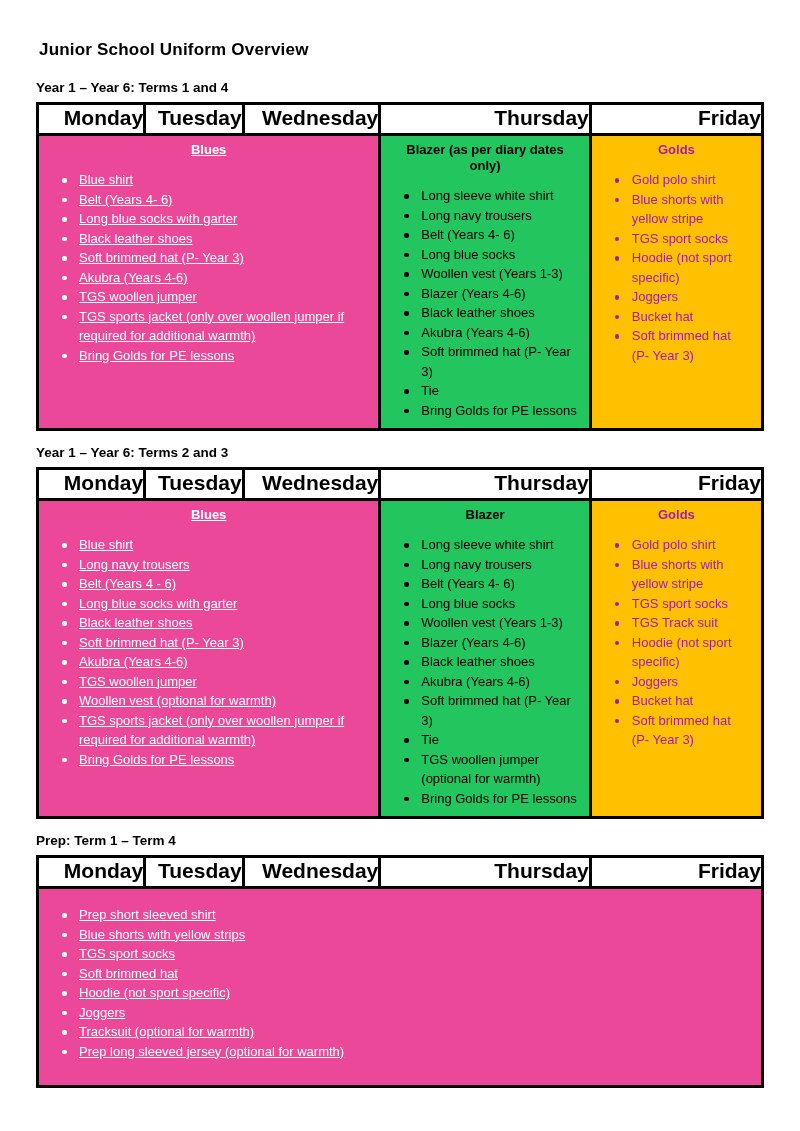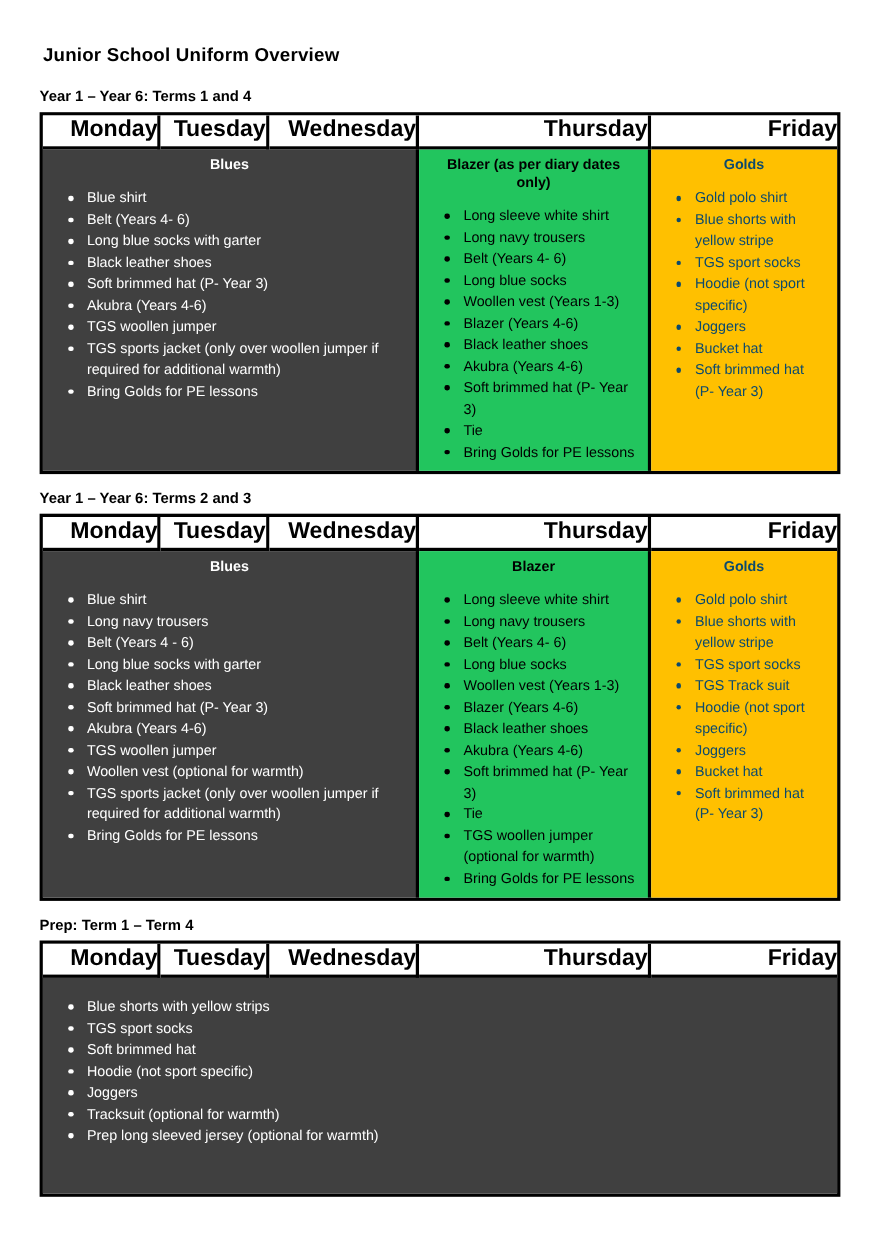--- a/index.html
+++ b/index.html
@@ -46,23 +46,23 @@
   }
   .day-cell:nth-child(5) { border-right: none; }
   .body-cell {
     padding: 4px 6px 8px 6px;
     vertical-align: top;
   }
   .cell-span3 { grid-column: 1 / 4; border-right: 3px solid #000; }
   .cell-col4  { grid-column: 4 / 5; border-right: 3px solid #000; }
   .cell-col5  { grid-column: 5 / 6; }
   .cell-span5 { grid-column: 1 / 6; }
-  .theme-blue  { background: #404040; color: #ffffff; }
+  .theme-blue  { background: #ec4899; color: #ffffff; text-decoration: underline; }
   .theme-white { background: #22c55e; color: #000000; }
-  .theme-gold  { background: #ffc000; color: #0c4a6e; }
+  .theme-gold  { background: #ffc000; color: #a21caf; }
   .col-title {
     font-size: 13px;
     font-weight: bold;
     text-align: center;
     line-height: 16px;
     margin: 2px 8px 0 8px;
   }
   ul.uniform-list {
     list-style: none;
     margin-top: 12px;
@@ -209,20 +209,21 @@
 <div class="section-heading">Prep: Term 1 – Term 4</div>
 <div class="uniform-table t3">
   <div class="day-cell">Monday</div>
   <div class="day-cell">Tuesday</div>
   <div class="day-cell">Wednesday</div>
   <div class="day-cell">Thursday</div>
   <div class="day-cell">Friday</div>
 
   <div class="body-cell cell-span5 theme-blue h3">
     <ul class="uniform-list prep-list">
+        <li>Prep short sleeved shirt</li>
         <li>Blue shorts with yellow strips</li>
         <li>TGS sport socks</li>
         <li>Soft brimmed hat</li>
         <li>Hoodie (not sport specific)</li>
         <li>Joggers</li>
         <li>Tracksuit (optional for warmth)</li>
         <li>Prep long sleeved jersey (optional for warmth)</li>
       </ul>
   </div>
 </div>

